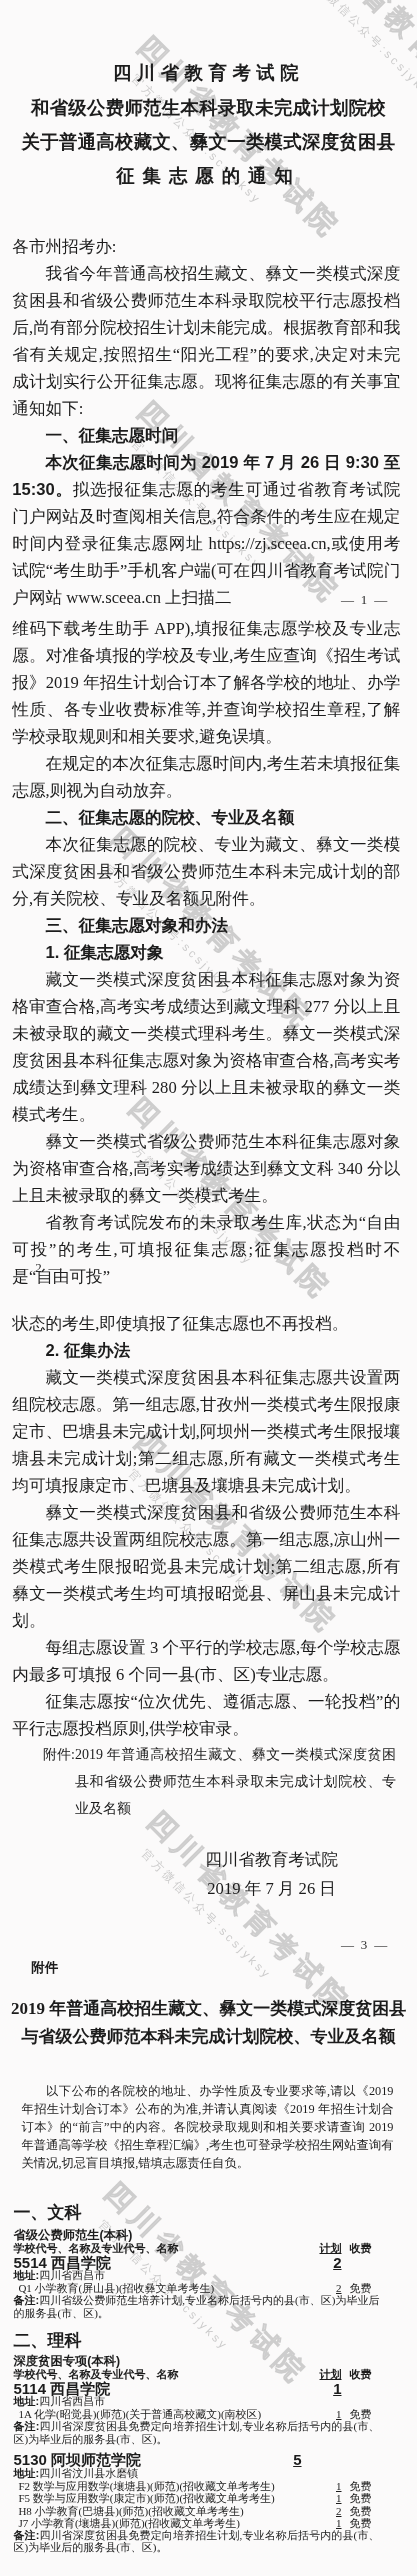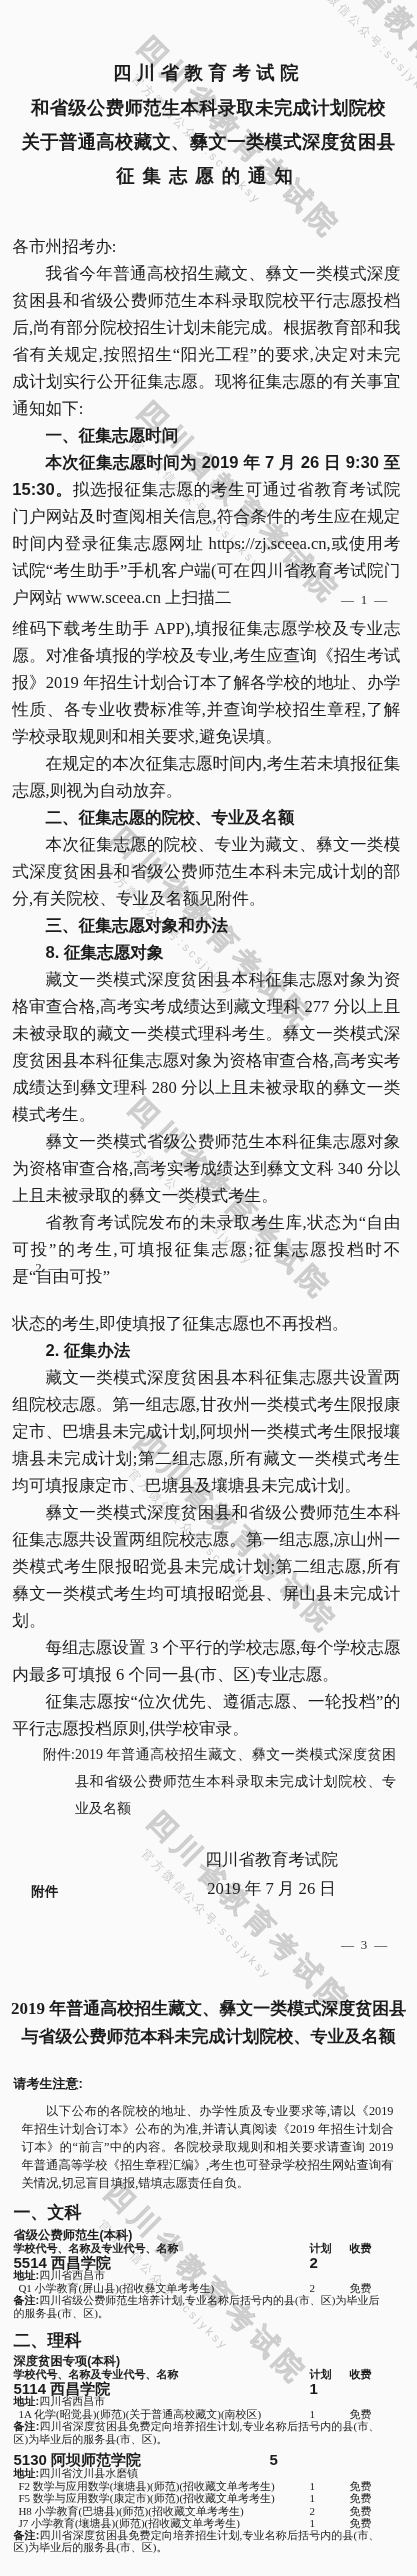--- a/index.html
+++ b/index.html
@@ -30,37 +30,37 @@
   .para{text-indent:2em;}
   .para-cont{text-indent:0;}
   .hd{font-family:"Liberation Sans","DejaVu Sans",sans-serif;font-weight:700;text-indent:2em;}
   .bold-lead{font-family:"Liberation Sans","DejaVu Sans",sans-serif;font-weight:700;}
   .pg{position:absolute;font-size:13px;letter-spacing:1.8px;color:#2a2a2a;}
   .attref{position:absolute;left:43px;top:1741px;width:353px;font-size:14px;line-height:27px;display:flex;}
   .attref .lbl{white-space:nowrap;}
   .attref .txt{flex:1;text-align:justify;}
   .sig{position:absolute;right:79px;top:1845px;text-align:center;font-size:16.6px;line-height:29px;}
   
-  .att-label{position:absolute;left:15.3px;top:1883px;font-family:"Liberation Sans","DejaVu Sans",sans-serif;font-weight:700;font-size:13.5px;padding-left:16px;}
+  .att-label{position:absolute;left:15.3px;top:1959px;font-family:"Liberation Sans","DejaVu Sans",sans-serif;font-weight:700;font-size:13.5px;padding-left:16px;}
   .att-title{position:absolute;left:0;top:1995px;width:100%;text-align:center;font-weight:700;font-size:17px;line-height:28px;}
   .notice{position:absolute;left:13.5px;top:2074px;width:388px;font-size:12.3px;line-height:18px;text-align:justify;}
   .notice-hd{font-family:"Liberation Sans","DejaVu Sans",sans-serif;font-weight:700;font-size:13px;line-height:19.6px;}
   .notice p{margin:8px;text-indent:2em;}
   .sec-hd{position:absolute;left:13.5px;font-family:"Liberation Sans","DejaVu Sans",sans-serif;font-weight:700;font-size:17px;}
   .att-block{position:absolute;left:13.5px;width:366px;font-size:11px;}
   .att-sub{font-family:"Liberation Sans","DejaVu Sans",sans-serif;font-weight:700;font-size:12.3px;line-height:14px;}
   .att-hrow{display:flex;font-family:"Liberation Sans","DejaVu Sans",sans-serif;font-weight:700;line-height:13.5px;}
   .att-school{display:flex;font-family:"Liberation Sans","DejaVu Sans",sans-serif;font-weight:700;font-size:15px;line-height:13.5px;}
   .att-addr{line-height:13px;}
   .att-addr .lb,.att-note .lb{font-family:Liberation Sans, sans-serif;font-weight:700;}
   .att-major{display:flex;line-height:12.3px;}
   .att-major .c-name{padding-left:4.9px;}
   .att-note{line-height:12.3px;text-align:justify;}
   .c-name{flex:1;}
-  .c-plan{width:32px;text-align:left;flex:none;}
+  .c-plan{width:32px;text-align:right;flex:none;text-decoration:underline;}
   .c-fee{width:38px;text-align:center;flex:none;}
   .gap{margin-top:8.6px;gap:40px;}
 </style>
 </head>
 <body>
 
 <div class="doc">
 
   <div class="wm" style="top:-74px;left:331px">
       <span class="wm-big">四川省教育考试院</span>
@@ -109,21 +109,21 @@
     <p class="para"><span class="bold-lead">本次征集志愿时间为 2019 年 7 月 26 日 9:30 至 15:30。</span><span>拟选报征集志愿的考生可通过省教育考试院门户网站及时查阅相关信息,符合条件的考生应在规定时间内登录征集志愿网址 https://zj.sceea.cn,或使用考试院“考生助手”手机客户端(可在四川省教育考试院门户网站 www.sceea.cn 上扫描二</span></p>
   </div>
   <div class="pg" style="top:592px;right:28px">— 1 —</div>
 
   <div class="body-block" style="top:615px">
     <p class="para-cont">维码下载考生助手 APP),填报征集志愿学校及专业志愿。对准备填报的学校及专业,考生应查询《招生考试报》2019 年招生计划合订本了解各学校的地址、办学性质、各专业收费标准等,并查询学校招生章程,了解学校录取规则和相关要求,避免误填。</p>
     <p class="para">在规定的本次征集志愿时间内,考生若未填报征集志愿,则视为自动放弃。</p>
     <p class="hd">二、征集志愿的院校、专业及名额</p>
     <p class="para">本次征集志愿的院校、专业为藏文、彝文一类模式深度贫困县和省级公费师范生本科未完成计划的部分,有关院校、专业及名额见附件。</p>
     <p class="hd">三、征集志愿对象和办法</p>
-    <p class="hd">8. 征集志愿对象</p>
+    <p class="hd">1. 征集志愿对象</p>
     <p class="para">藏文一类模式深度贫困县本科征集志愿对象为资格审查合格,高考实考成绩达到藏文理科 277 分以上且未被录取的藏文一类模式理科考生。彝文一类模式深度贫困县本科征集志愿对象为资格审查合格,高考实考成绩达到彝文理科 280 分以上且未被录取的彝文一类模式考生。</p>
     <p class="para">彝文一类模式省级公费师范生本科征集志愿对象为资格审查合格,高考实考成绩达到彝文文科 340 分以上且未被录取的彝文一类模式考生。</p>
     <p class="para">省教育考试院发布的未录取考生库,状态为“自由可投”的考生,可填报征集志愿;征集志愿投档时不是“自由可投”</p>
   </div>
   <div class="pg" style="top:1260px;left:15.3px">— 2 —</div>
 
   <div class="body-block" style="top:1310px">
     <p class="para-cont">状态的考生,即使填报了征集志愿也不再投档。</p>
     <p class="hd">2. 征集办法</p>
     <p class="para">藏文一类模式深度贫困县本科征集志愿共设置两组院校志愿。第一组志愿,甘孜州一类模式考生限报康定市、巴塘县未完成计划,阿坝州一类模式考生限报壤塘县未完成计划;第二组志愿,所有藏文一类模式考生均可填报康定市、巴塘县及壤塘县未完成计划。</p>
@@ -143,21 +143,20 @@
   </div>
   <div class="pg" style="top:1937px;right:28px">— 3 —</div>
 
   <div class="att-label">附件</div>
   <div class="att-title">
     <div>2019 年普通高校招生藏文、彝文一类模式深度贫困县</div>
     <div>与省级公费师范本科未完成计划院校、专业及名额</div>
   </div>
 
   <div class="notice">
-    <div class="notice-hd">请考生注意:</div>
     <p>以下公布的各院校的地址、办学性质及专业要求等,请以《2019 年招生计划合订本》公布的为准,并请认真阅读《2019 年招生计划合订本》的“前言”中的内容。各院校录取规则和相关要求请查询 2019 年普通高等学校《招生章程汇编》,考生也可登录学校招生网站查询有关情况,切忌盲目填报,错填志愿责任自负。</p>
   </div>
 
   <div class="sec-hd" style="top:2201px">一、文科</div>
   <div class="att-block" style="top:2228px">
     <div class="att-sub">省级公费师范生(本科)</div>
     <div class="att-hrow">
       <span class="c-name">学校代号、名称及专业代号、名称</span>
       <span class="c-plan">计划</span>
       <span class="c-fee">收费</span>

